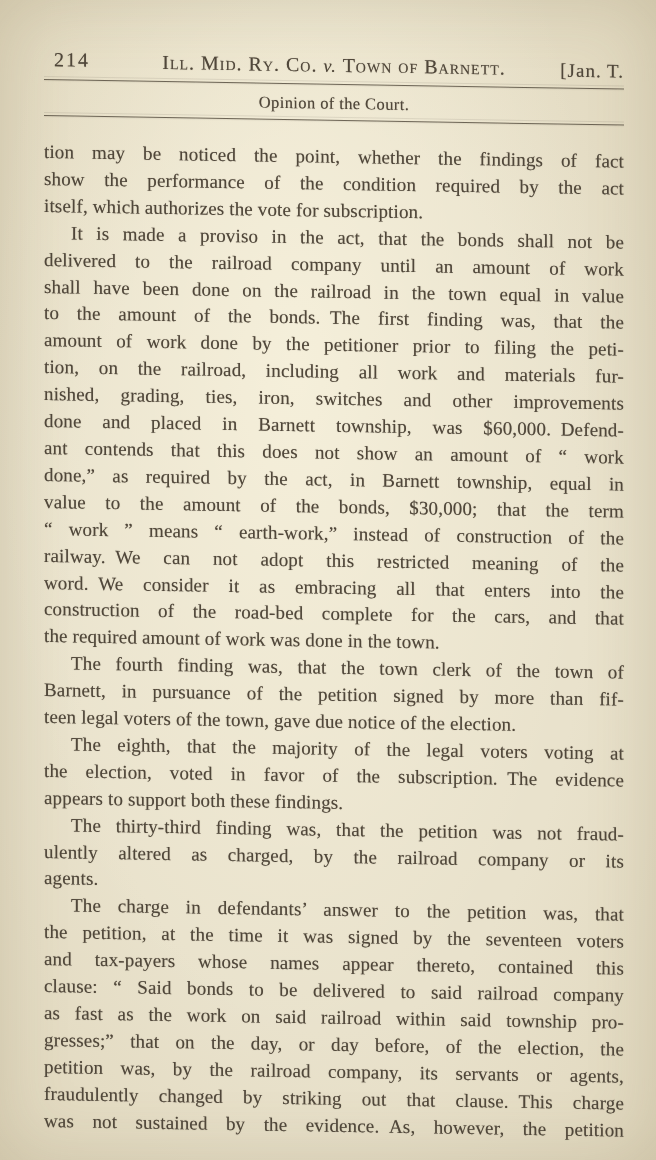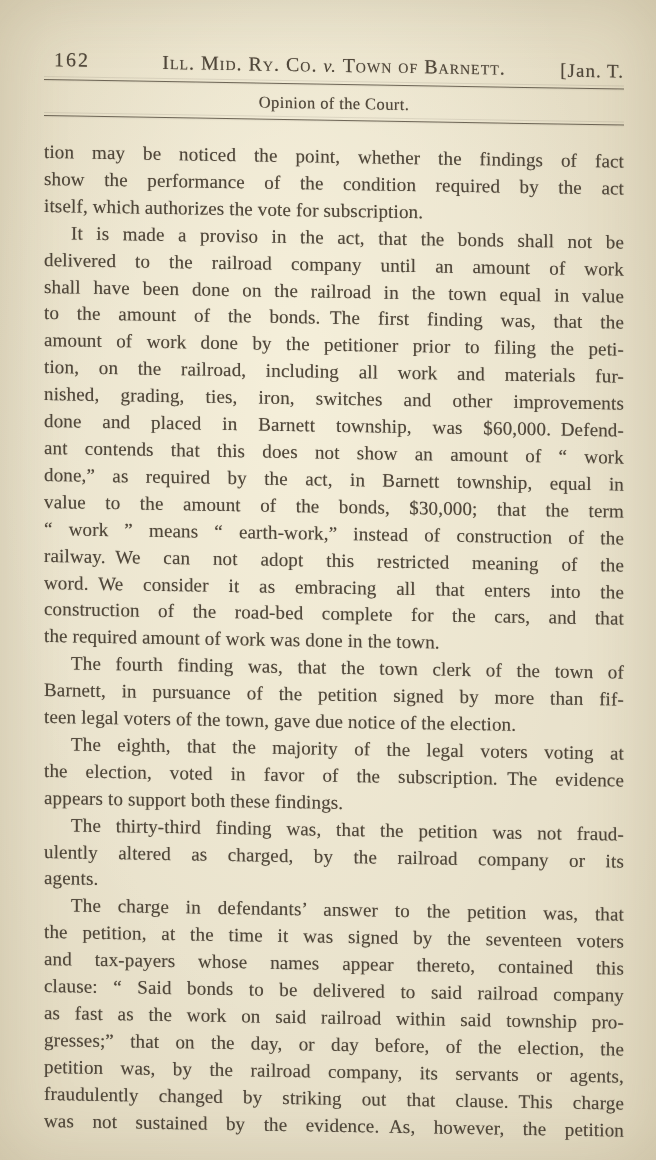--- a/index.html
+++ b/index.html
@@ -88,21 +88,21 @@
   .line.parend { text-align-last: left; }
   .line.indent { text-indent: 27px; }
 </style>
 </head>
 <body>
 
 <div class="page">
   <div class="content">
 
     <div class="running-head">
-      <span class="pagenum">162</span>
+      <span class="pagenum">214</span>
       <span class="title"><span class="sc">Ill. Mid. Ry. Co.</span> <span class="vs">v.</span> <span class="sc">Town of Barnett.</span></span>
       <span class="term">[Jan. T.</span>
     </div>
 
     <div class="rule rule-1"></div>
 
     <div class="opinion">Opinion of the Court.</div>
 
     <div class="rule rule-2"></div>
 

